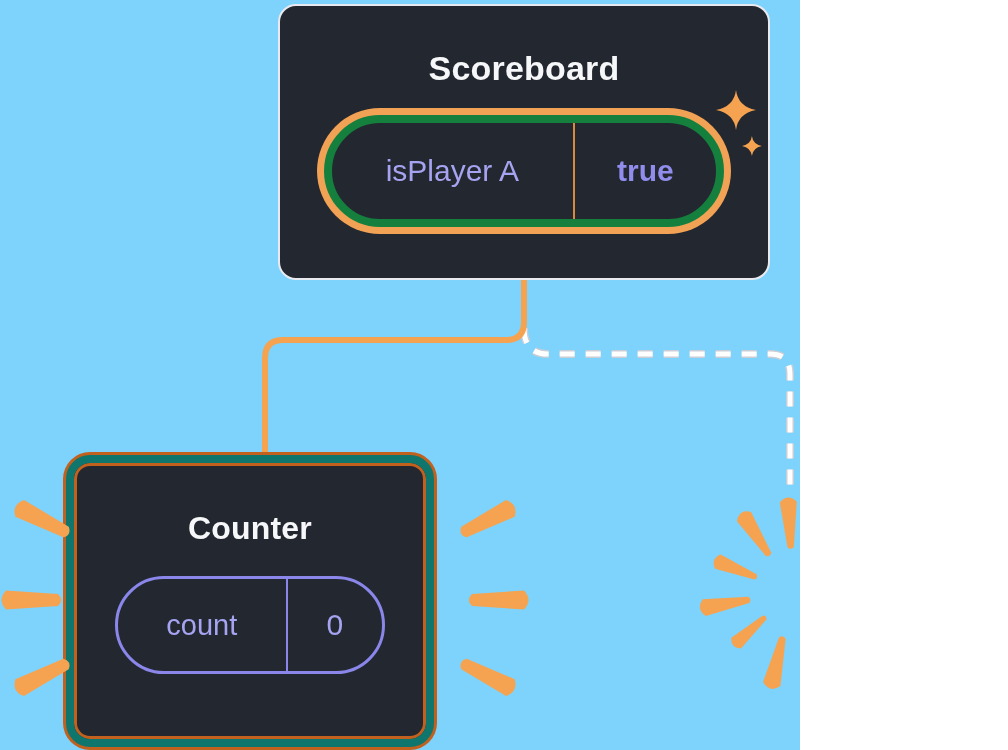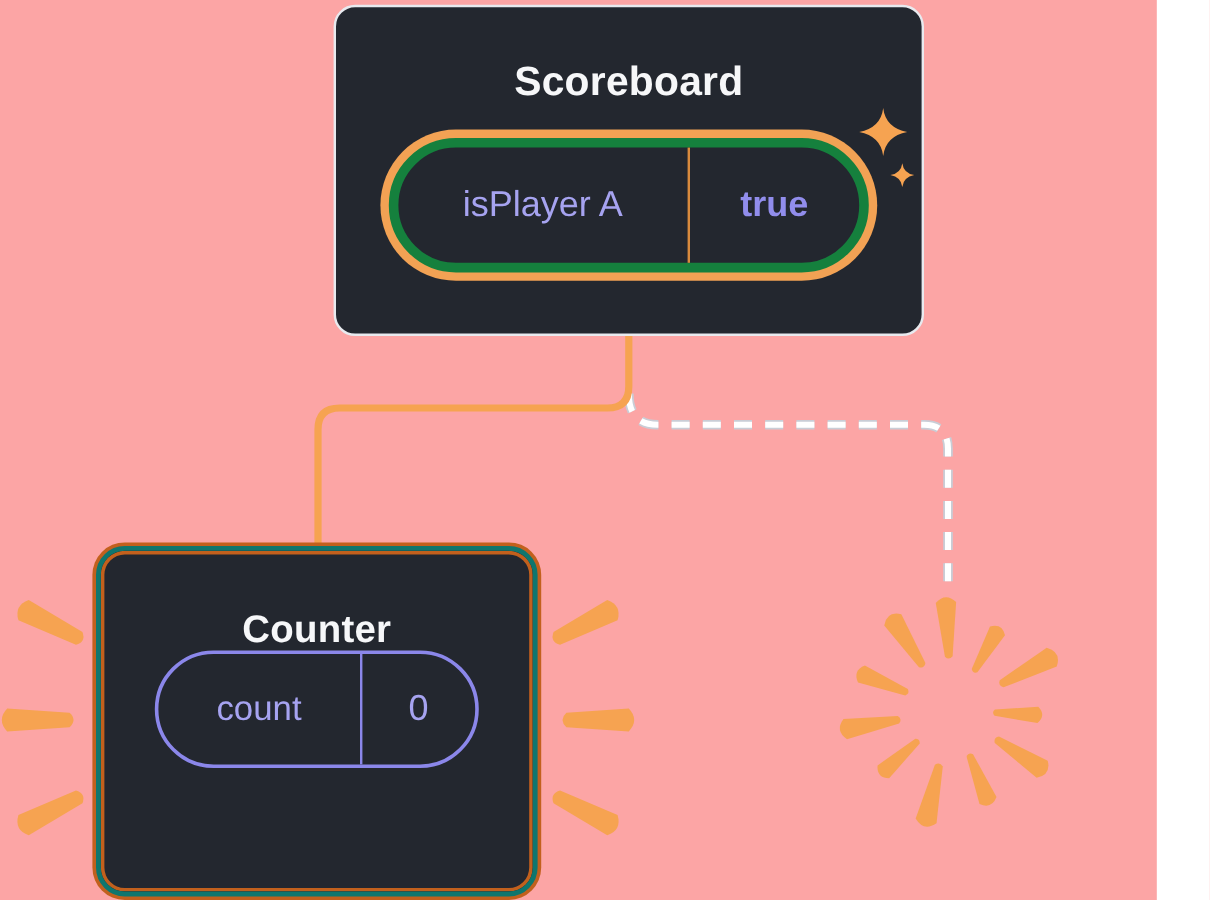--- a/index.html
+++ b/index.html
@@ -1,20 +1,20 @@
 <!DOCTYPE html>
 <html><head>
 <meta charset="utf-8">
 <style>
   html, body { margin: 0; padding: 0; background: #ffffff; }
   .stage {
     position: relative;
-    width: 964px;
+    width: 800px;
     height: 750px;
-    background: #fca5a5;
+    background: #7dd3fc;
     overflow: hidden;
     font-family: "Liberation Sans", sans-serif;
   }
   .layer {
     position: absolute;
     left: 0; top: 0;
     width: 1008px; height: 750px;
     pointer-events: none;
   }
   .layer.lines { z-index: 0; }
@@ -79,30 +79,31 @@
   }
   .state-value {
     color: #918DEC;
     font-size: 30px;
     font-weight: 700;
     text-align: center;
   }
 
   
   .card.counter {
-    left: 80px; top: 455px;
+    left: 66px; top: 455px;
     width: 368px; height: 292px;
-    border: 4px solid #0f766e;
+    border: 8px solid #0f766e;
     border-radius: 24px;
     box-shadow: 0 0 0 3px #C2601D, inset 0 0 0 3px #C2601D;
     padding-top: 48px;
   }
   .card.counter .card-title { font-size: 32px; }
 
   .pill.purple {
+    margin-top: 30px;
     width: 270px; height: 98px;
     border-radius: 52px;
     border: 3px solid #8B87EA;
     background: #23272F;
   }
   .pill.purple .seg-key   { width: 64%; }
   .pill.purple .seg-value { width: 36%; }
   .pill.purple .divider {
     width: 2px;
     background: #8B87EA;

